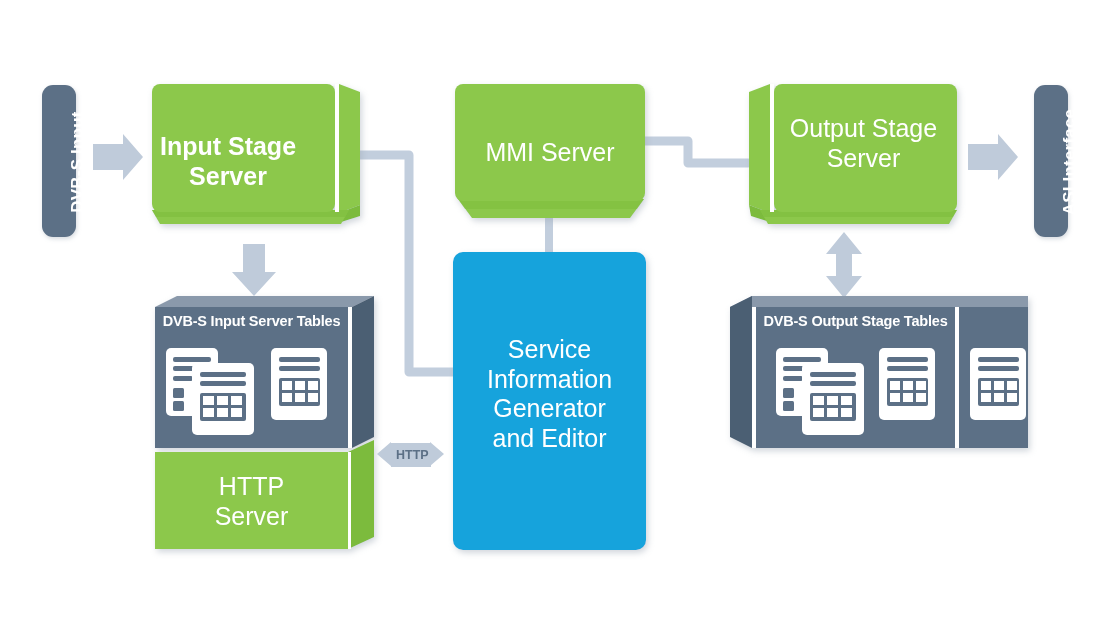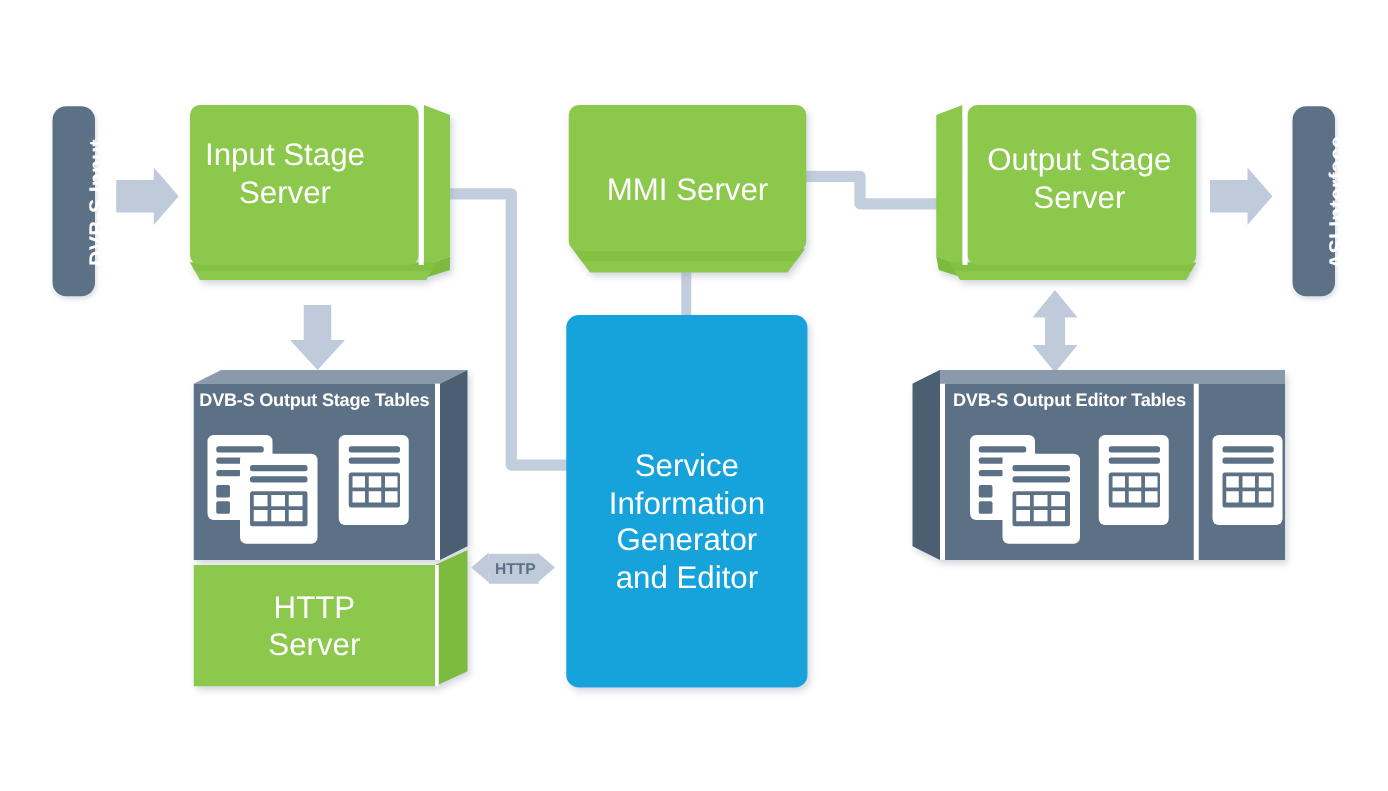--- a/index.html
+++ b/index.html
@@ -257,37 +257,37 @@
     </g>
 
     <g filter="url(#sh)">
       <rect x="453" y="252" width="193" height="298" rx="10" ry="10" fill="#16A3DC"></rect>
     </g>
 
   </svg>
 
   <div class="lbl lbl-side" style="left:-2px; top:152px; width:160px; transform:rotate(-90deg);">DVB-S Input</div>
 
-  <div class="lbl lbl-server" style="left:152px; top:110px; width:152px;">Input Stage
+  <div class="lbl lbl-server" style="left:152px; top:132px; width:152px;font-weight:bold;">Input Stage
 Server</div>
 
   <div class="lbl lbl-server" style="left:455px; top:138px; width:190px;">MMI Server</div>
 
   <div class="lbl lbl-server" style="left:774px; top:114px; width:179px;">Output Stage
 Server</div>
 
   <div class="lbl lbl-side" style="left:990px; top:152px; width:160px; transform:rotate(-90deg);">ASI Interface</div>
 
-  <div class="lbl lbl-table" style="left:155px; top:313px; width:193px;">DVB-S Output Stage Tables</div>
-
-  <div class="lbl lbl-table" style="left:756px; top:313px; width:199px;">DVB-S Output Editor Tables</div>
+  <div class="lbl lbl-table" style="left:155px; top:313px; width:193px;">DVB-S Input Server Tables</div>
+
+  <div class="lbl lbl-table" style="left:756px; top:313px; width:199px;">DVB-S Output Stage Tables</div>
 
   <div class="lbl lbl-server" style="left:155px; top:472px; width:193px;">HTTP
 Server</div>
 
-  <div class="lbl lbl-blue" style="left:453px; top:335px; width:193px;margin-top:24px;">Service
+  <div class="lbl lbl-blue" style="left:453px; top:335px; width:193px;">Service
 Information
 Generator
 and Editor</div>
 
   <div class="lbl-http" style="left:396px; top:448px; width:32px; text-align:center;">HTTP</div>
 
 </div>
 
 </body></html>

